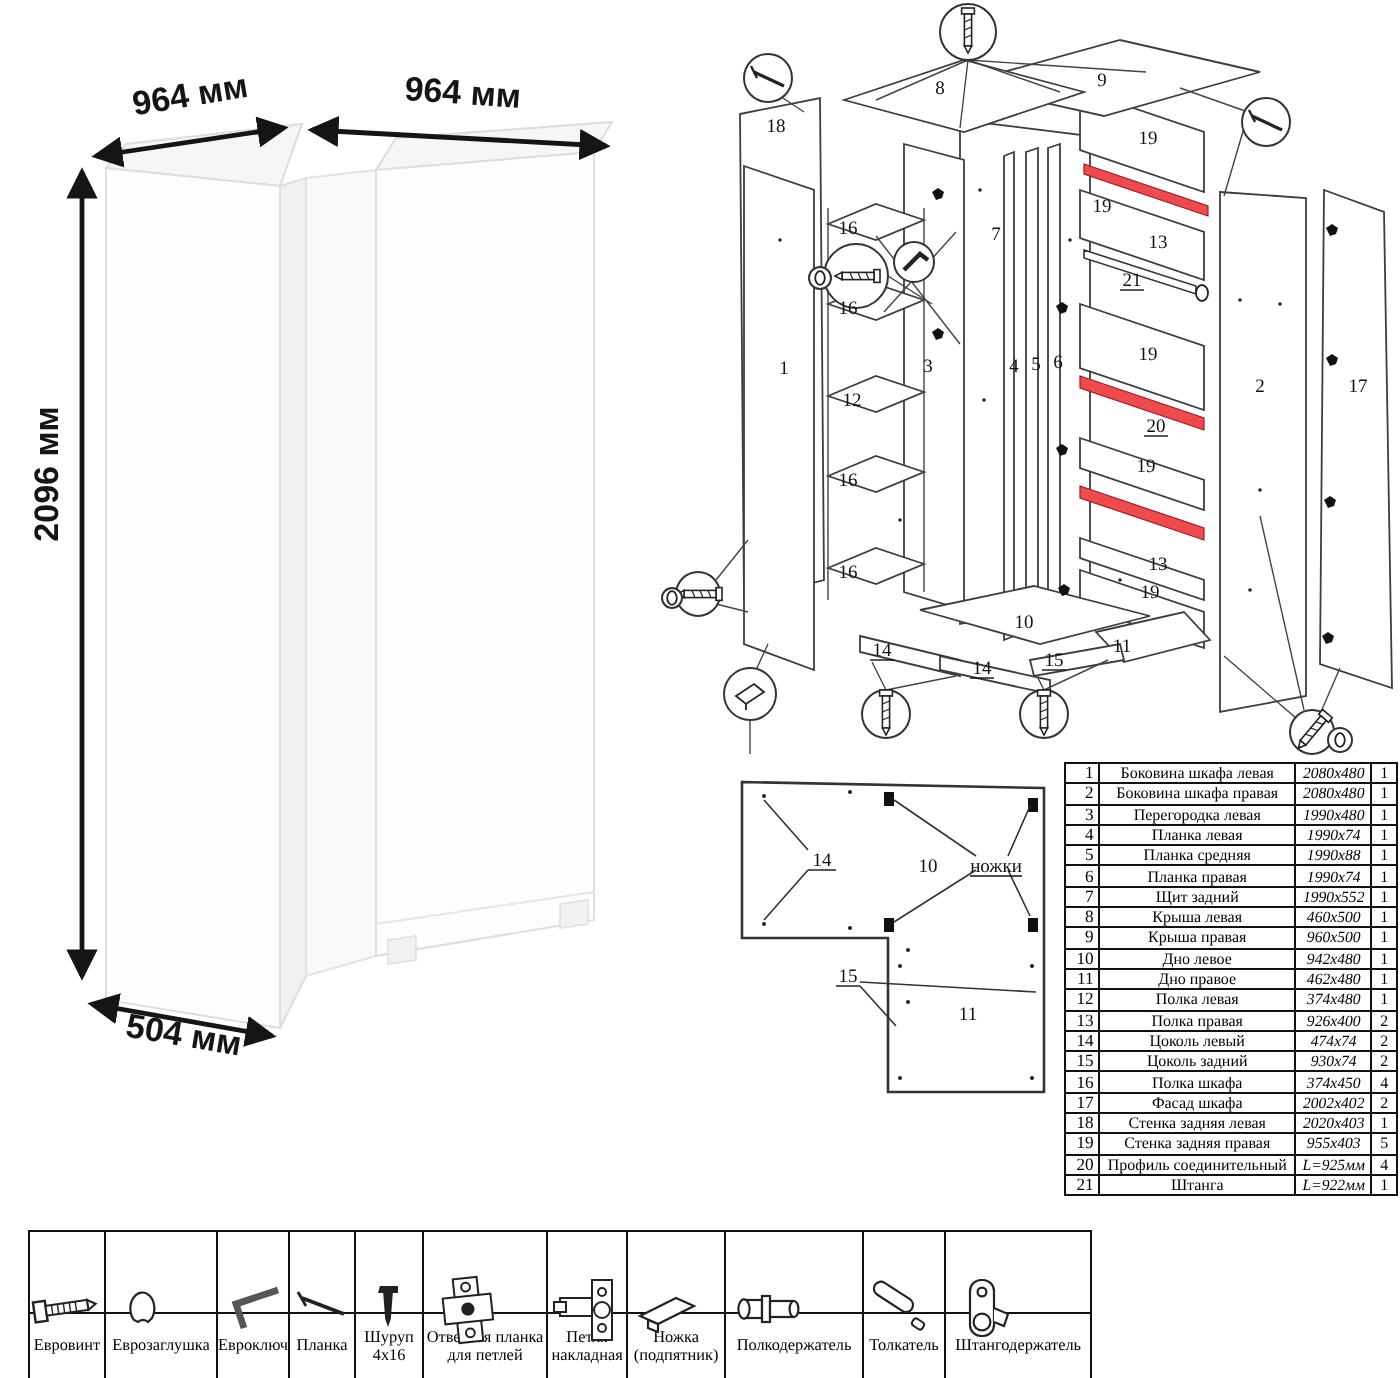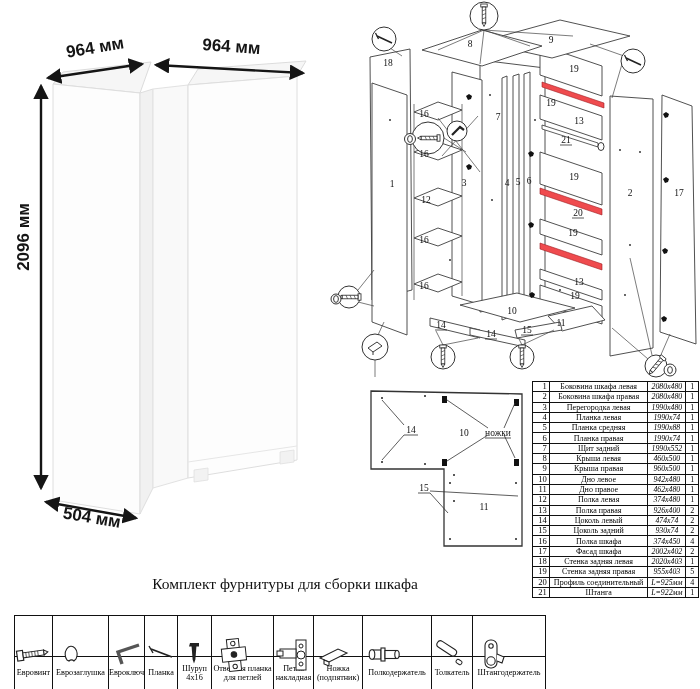--- a/index.html
+++ b/index.html
@@ -435,21 +435,20 @@
         </tr>
       <tr>
           <td class="num">21</td>
           <td>Штанга</td>
           <td class="size">L=922мм</td>
           <td>1</td>
         </tr>
     </tbody>
   </table>
 
-  <div class="hw-title">Комплект фурнитуры для сборки шкафа</div>
 
   <table class="hw-table">
     <colgroup>
       <col style="width:38px">
         <col style="width:56px">
         <col style="width:36px">
         <col style="width:33px">
       <col style="width:34px">
         <col style="width:62px">
         <col style="width:40px">

